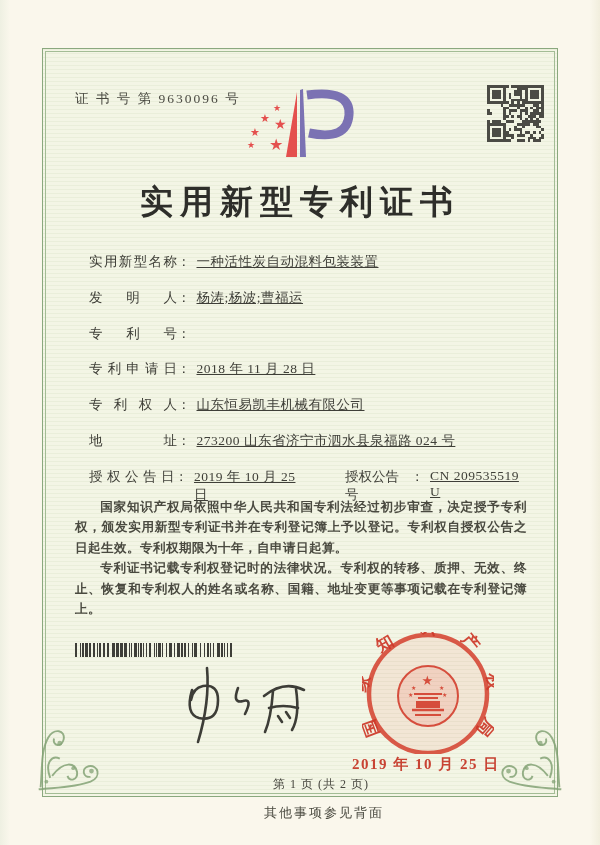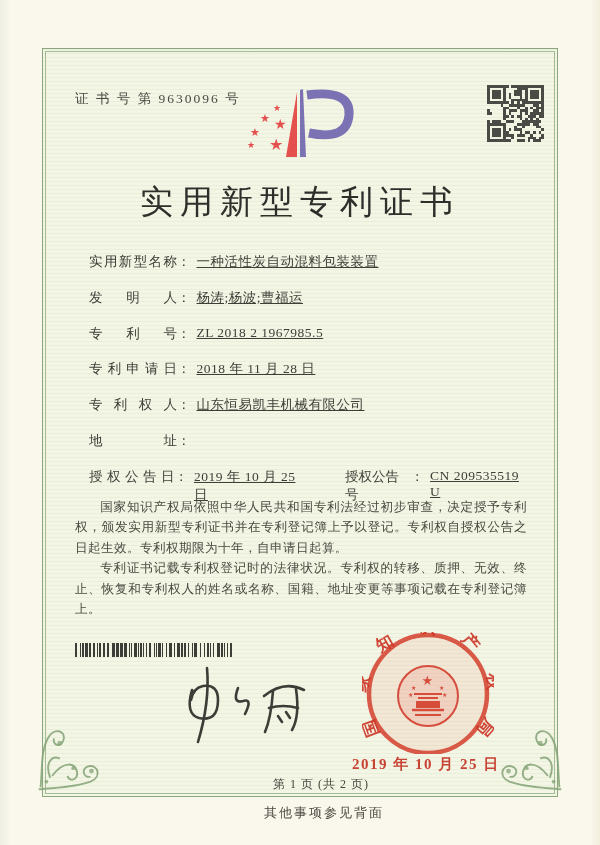--- a/index.html
+++ b/index.html
@@ -23,33 +23,33 @@
   }
   .frame-inner {
     position:absolute; inset:2px; border:1px solid #a3bc95;
   }
   .abs { position:absolute; }
   .cert-no {
     left:75px; top:90px; font-size:13.5px; color:#4a4a42; letter-spacing:2px;
   }
   .title {
     left:0; right:0; top:180px; text-align:center;
-    font-size:33px; font-weight:normal; color:#2e2e2a; letter-spacing:7px;
+    font-size:33px; font-weight:bold; color:#2e2e2a; letter-spacing:7px;
   }
   .fields { left:75px; top:253px; width:455px; }
   .f-row { height:35.8px; display:flex; align-items:flex-start; font-size:13.5px; color:#3f3f38;margin-left:14px; }
   .f-label { display:inline-block; width:88px; text-align:justify; text-align-last:justify; }
   .f-colon { display:inline-block; margin-right:6px; }
   .f-value { letter-spacing:0.5px;text-decoration:underline; }
   .f-pair { display:flex; }
   .gap { width:36px; }
   .paras {
     left:75px; top:497px; width:452px;
     font-size:12.6px; line-height:1.62; color:#4a4a40;
-    text-align:justify; letter-spacing:0.4px;
+    text-align:justify; letter-spacing:0.4px;font-weight:bold;
   }
   .paras p { text-indent:2em; }
   .barcode-wrap { left:75px; top:643px; width:160px; height:14px; }
   .director { left:78px; top:686px; font-size:15px; color:#3a3a34; line-height:1.75; letter-spacing:3px; }
   .sig-wrap { left:172px; top:660px; }
   .seal-wrap { left:362px; top:632px; }
   .seal-date {
     left:352px; top:755px; font-size:15px; color:#c84333; letter-spacing:1.5px; font-weight:bold;
   }
   .page-info { left:0; right:0; top:776px; text-align:center; font-size:12px; color:#46463e; letter-spacing:1px;margin-left:42px; }
@@ -365,35 +365,35 @@
         <span class="f-value">一种活性炭自动混料包装装置</span>
     </div>
     <div class="f-row">
       <span class="f-label">发明人</span>
         <span class="f-colon">：</span>
         <span class="f-value">杨涛;杨波;曹福运</span>
     </div>
     <div class="f-row">
       <span class="f-label">专利号</span>
         <span class="f-colon">：</span>
-        <span class="f-value">ZL 2018 2 1967985.5</span>
     </div>
     <div class="f-row">
       <span class="f-label">专利申请日</span>
         <span class="f-colon">：</span>
         <span class="f-value">2018 年 11 月 28 日</span>
     </div>
     <div class="f-row">
       <span class="f-label">专利权人</span>
         <span class="f-colon">：</span>
         <span class="f-value">山东恒易凯丰机械有限公司</span>
     </div>
     <div class="f-row">
       <span class="f-label">地址</span>
         <span class="f-colon">：</span>
+        <span class="f-value">273200 山东省济宁市泗水县泉福路 024 号</span>
     </div>
     <div class="f-row">
       <span class="f-pair">
         <span class="f-label">授权公告日</span>
           <span class="f-colon">：</span>
           <span class="f-value">2019 年 10 月 25 日</span>
       </span>
       <span class="gap"></span>
       <span class="f-pair">
         <span>授权公告号</span>

